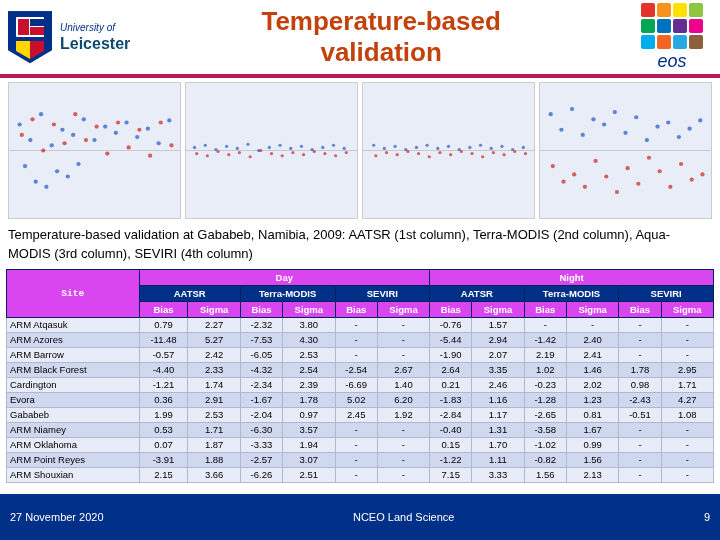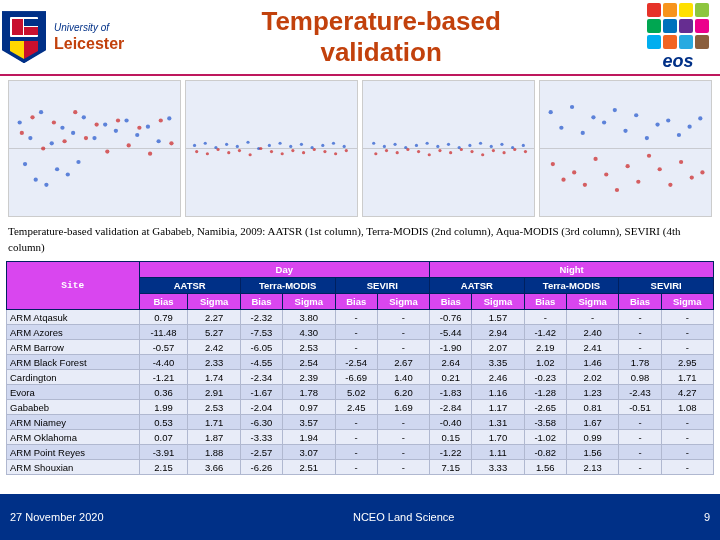--- a/index.html
+++ b/index.html
@@ -10,23 +10,23 @@
       background: #fff;
       overflow: hidden;
       font-size: 11px;
     }
 
     
     #header {
       display: flex;
       align-items: center;
       justify-content: space-between;
-      padding: 6px 2px;
+      padding: 6px 8px;
       background: #fff;
-      border-bottom: 2px solid #be185d;
+      border-bottom: 4px solid #be185d;
     }
     #uni-logo {
       display: flex;
       align-items: center;
       gap: 8px;
     }
     .logo-shield {
       width: 44px;
       height: 52px;
       background: #003087;
@@ -43,21 +43,21 @@
       line-height: 1.2;
     }
     .uni-name-line1 {
       font-size: 10px;
       color: #003087;
       font-style: italic;
     }
     .uni-name-line2 {
       font-size: 16px;
       font-weight: bold;
-      color: #c2410c;
+      color: #0c4a6e;
     }
     #page-title-block {
       flex: 1;
       text-align: center;
     }
     #page-title-block h1 {
       font-size: 26px;
       font-weight: bold;
       color: #c2410c;
       line-height: 1.2;
@@ -97,24 +97,23 @@
     }
     .chart-dots {
       position: absolute;
       width: 100%;
       height: 100%;
     }
 
     
     #caption {
       padding: 3px 8px 4px 8px;
-      font-size: 11px;
+      font-size: 13px;
       color: #000;
       line-height: 1.4;
-      font-family: Liberation Serif, serif;
     }
 
     
     #table-container {
       padding: 2px 6px;
       overflow: auto;
     }
     table {
       width: 100%;
       border-collapse: collapse;
@@ -201,21 +200,21 @@
         <div class="eos-cell" style="background:#8dc63f;"></div>
         <div class="eos-cell" style="background:#00a651;"></div>
         <div class="eos-cell" style="background:#0072bc;"></div>
         <div class="eos-cell" style="background:#662d91;"></div>
         <div class="eos-cell" style="background:#ec008c;"></div>
         <div class="eos-cell" style="background:#00aeef;"></div>
         <div class="eos-cell" style="background:#f26522;"></div>
         <div class="eos-cell" style="background:#27aae1;"></div>
         <div class="eos-cell" style="background:#8b5e3c;"></div>
       </div>
-      <span style="font-size:18px;font-weight:bold;color:#003087;font-style:italic;">eos</span>
+      <span style="font-size:18px;font-weight:normal;color:#003087;font-style:italic;">eos</span>
     </div>
   </div>
 </div>
 
 <div id="charts-area">
   <div class="chart-box">
     <svg class="chart-dots" viewBox="0 0 160 130" preserveAspectRatio="none">
       <rect width="160" height="130" fill="#e8edf8"></rect>
       <line x1="0" y1="65" x2="160" y2="65" stroke="#aaa" stroke-width="0.5"></line>
 
@@ -461,21 +460,21 @@
           <td>2.07</td>
           <td>2.19</td>
           <td>2.41</td>
           <td>-</td>
           <td>-</td>
         </tr>
         <tr>
           <td>ARM Black Forest</td>
           <td>-4.40</td>
           <td>2.33</td>
-          <td>-4.55</td>
+          <td>-4.32</td>
           <td>2.54</td>
           <td>-2.54</td>
           <td>2.67</td>
           <td>2.64</td>
           <td>3.35</td>
           <td>1.02</td>
           <td>1.46</td>
           <td>1.78</td>
           <td>2.95</td>
         </tr>
@@ -509,21 +508,21 @@
           <td>-2.43</td>
           <td>4.27</td>
         </tr>
         <tr>
           <td>Gababeb</td>
           <td>1.99</td>
           <td>2.53</td>
           <td>-2.04</td>
           <td>0.97</td>
           <td>2.45</td>
-          <td>1.69</td>
+          <td>1.92</td>
           <td>-2.84</td>
           <td>1.17</td>
           <td>-2.65</td>
           <td>0.81</td>
           <td>-0.51</td>
           <td>1.08</td>
         </tr>
         <tr>
           <td>ARM Niamey</td>
           <td>0.53</td>

